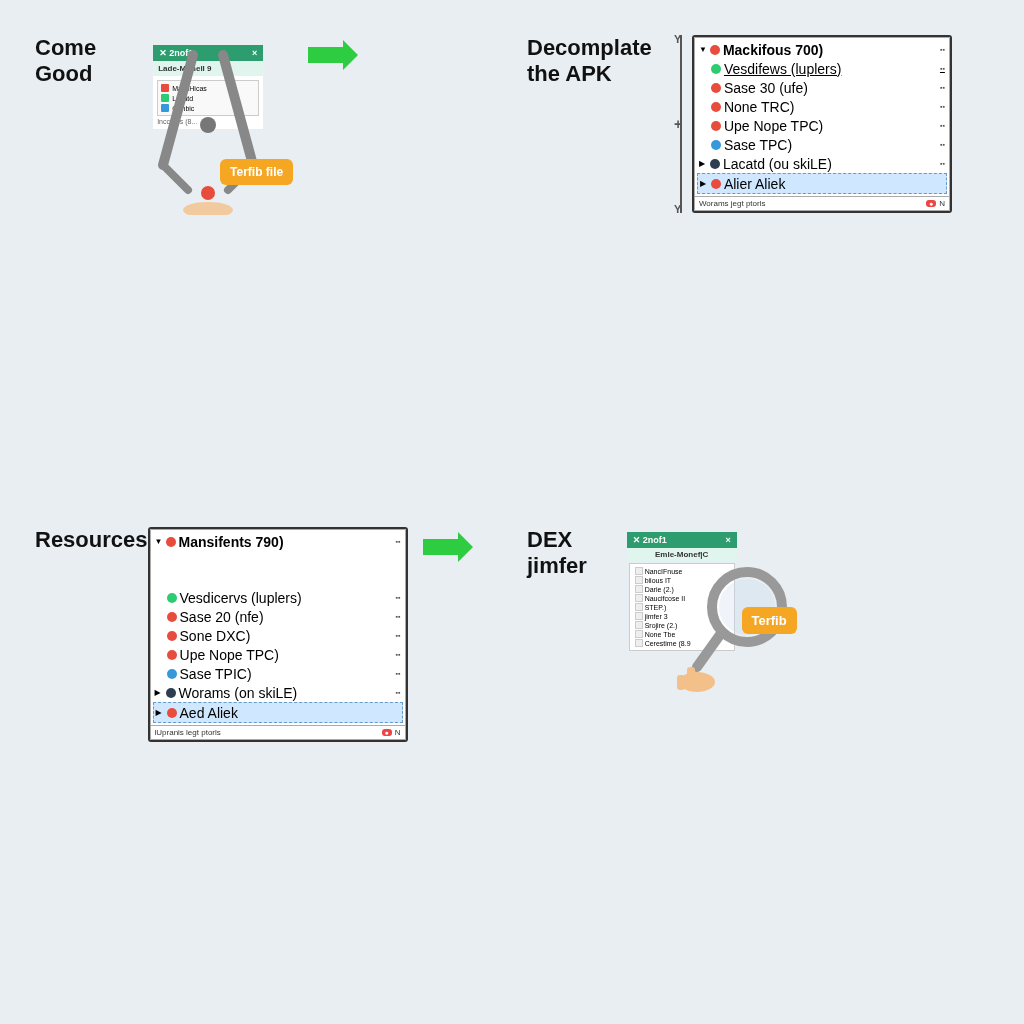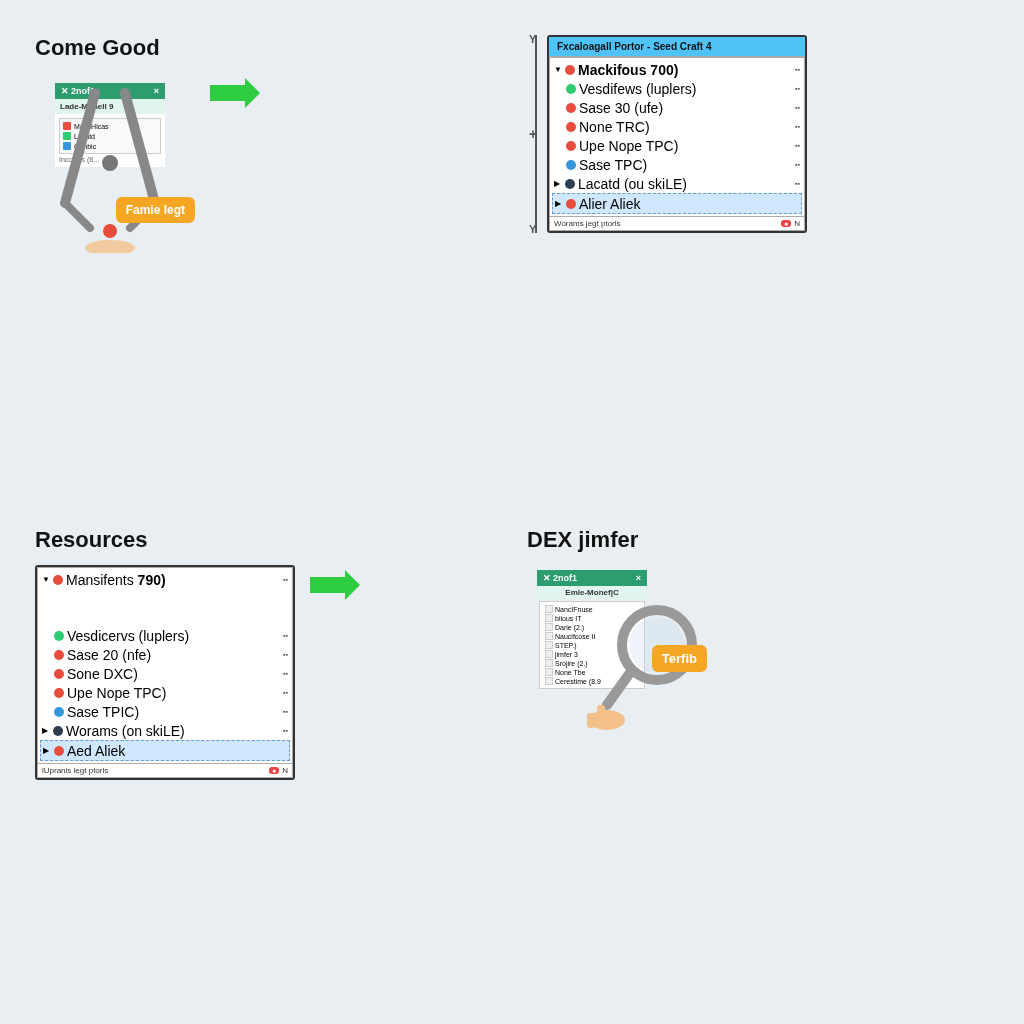--- a/index.html
+++ b/index.html
@@ -12,21 +12,21 @@
       display: grid;
       grid-template-columns: 1fr 1fr;
       grid-template-rows: 1fr 1fr;
       gap: 0;
       padding: 20px;
     }
 
     .quadrant {
       padding: 15px;
       display: flex;
-      flex-direction: column;
+      flex-direction: row;
       align-items: flex-start;
     }
 
     .quadrant-title {
       font-size: 22px;
       font-weight: 900;
       color: #111;
       margin-bottom: 12px;
     }
 
@@ -260,47 +260,47 @@
 
         <line x1="30" y1="130" x2="55" y2="155" stroke="#888" stroke-width="8" stroke-linecap="round"></line>
 
         <line x1="120" y1="130" x2="95" y2="155" stroke="#888" stroke-width="8" stroke-linecap="round"></line>
 
         <circle cx="75" cy="158" r="7" fill="#e74c3c"></circle>
 
         <ellipse cx="75" cy="175" rx="25" ry="8" fill="#f4c08a" opacity="0.8"></ellipse>
       </svg>
 
-      <div class="orange-badge">Famie legt</div>
+      <div class="orange-badge">Terfib file</div>
     </div>
 
     <svg class="arrow" viewBox="0 0 60 40">
       <polygon points="5,12 40,12 40,5 55,20 40,35 40,28 5,28" fill="#2ecc40"></polygon>
     </svg>
   </div>
 </div>
 
 <div class="quadrant q2">
+  <div class="quadrant-title">Decomplate the APK</div>
   <div class="quadrant-content" style="position:relative; padding-left:20px;">
 
     <div style="position:absolute;left:8px;top:0;bottom:0;width:2px;background:#555;"></div>
     <div style="position:absolute;left:2px;top:-2px;font-size:11px;font-weight:bold;color:#555;">Y</div>
     <div style="position:absolute;left:2px;bottom:-2px;font-size:11px;font-weight:bold;color:#555;">Y</div>
     <div style="position:absolute;left:2px;top:50%;transform:translateY(-50%);font-size:14px;font-weight:bold;color:#555;">+</div>
 
     <div class="apk-panel">
-      <div class="apk-titlebar">Fxcaloagall Portor - Seed Craft 4</div>
       <ul class="tree-list">
         <li>
           <span class="expand-arrow">▼</span>
           <span class="icon-dot" style="background:#e74c3c;"></span>
           <span class="item-label" style="font-weight:bold;">Mackifous <b>700)</b></span>
           <span class="item-badge">▪▪</span>
         </li>
-        <li style="padding-left:14px;">
+        <li style="padding-left:14px;text-decoration:underline;">
           <span class="icon-dot" style="background:#2ecc71;"></span>
           <span class="item-label">Vesdifews (luplers)</span>
           <span class="item-badge">▪▪</span>
         </li>
         <li style="padding-left:14px;">
           <span class="icon-dot" style="background:#e74c3c;"></span>
           <span class="item-label">Sase 30 (ufe)</span>
           <span class="item-badge">▪▪</span>
         </li>
         <li style="padding-left:14px;">
@@ -342,21 +342,21 @@
 </div>
 
 <div class="quadrant q3">
   <div class="quadrant-title">Resources</div>
   <div class="quadrant-content">
     <div class="apk-panel">
       <ul class="tree-list">
         <li>
           <span class="expand-arrow">▼</span>
           <span class="icon-dot" style="background:#e74c3c;"></span>
-          <span class="item-label" style="font-weight:normal;">Mansifents <b>790)</b></span>
+          <span class="item-label" style="font-weight:bold;">Mansifents <b>790)</b></span>
           <span class="item-badge">▪▪</span>
         </li>
         <li style="padding-left:14px;margin-top:37px;">
           <span class="icon-dot" style="background:#2ecc71;"></span>
           <span class="item-label">Vesdicervs (luplers)</span>
           <span class="item-badge">▪▪</span>
         </li>
         <li style="padding-left:14px;">
           <span class="icon-dot" style="background:#e74c3c;"></span>
           <span class="item-label">Sase 20 (nfe)</span>

